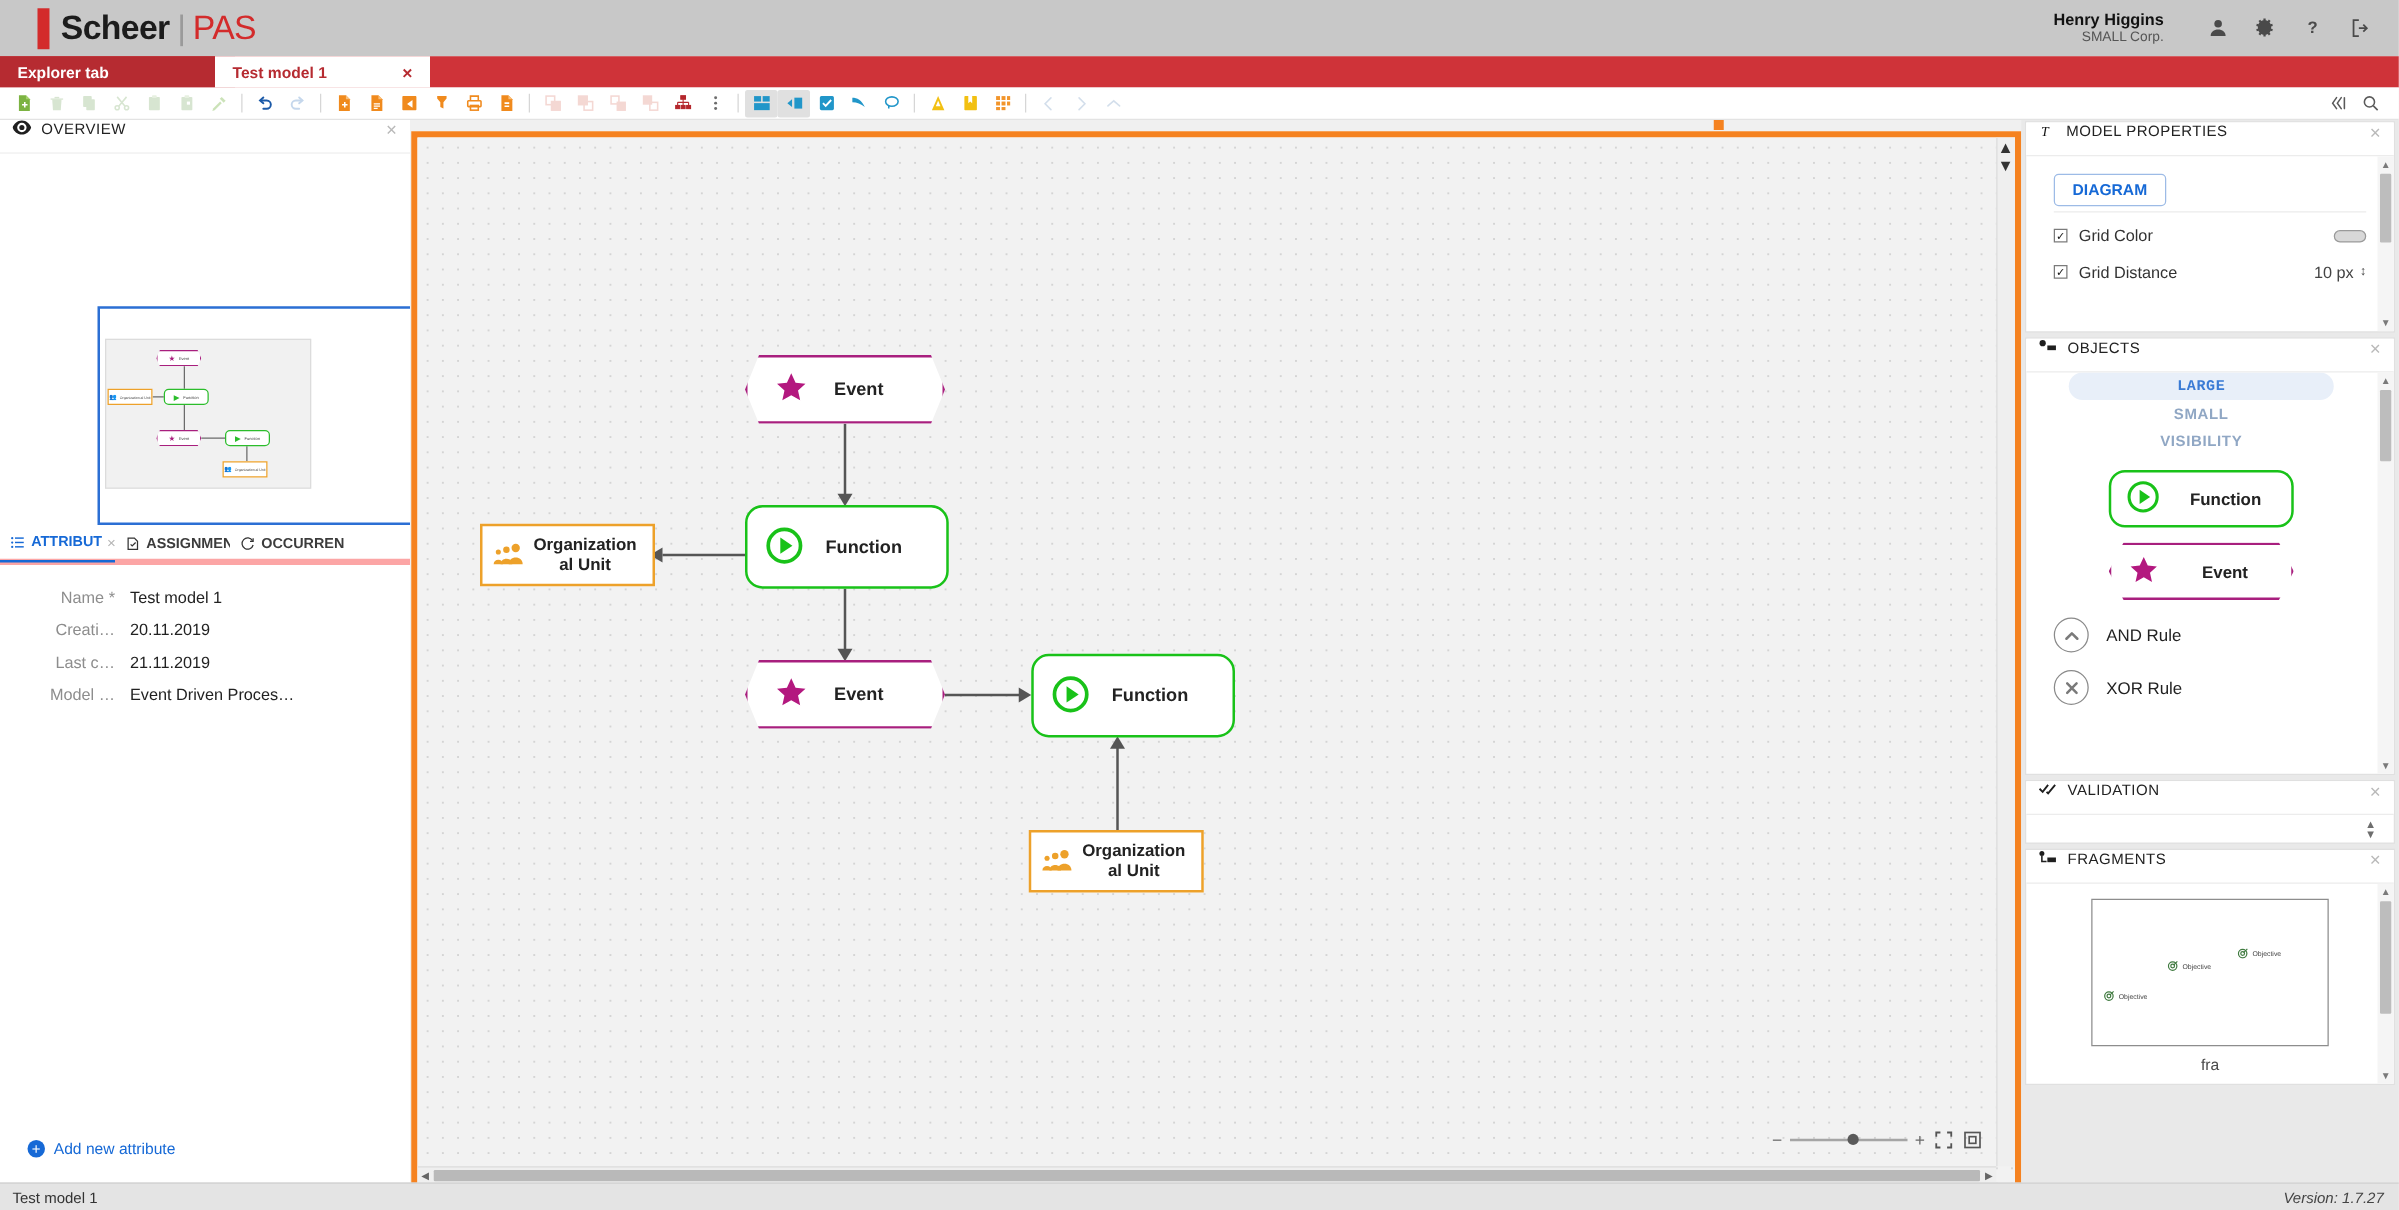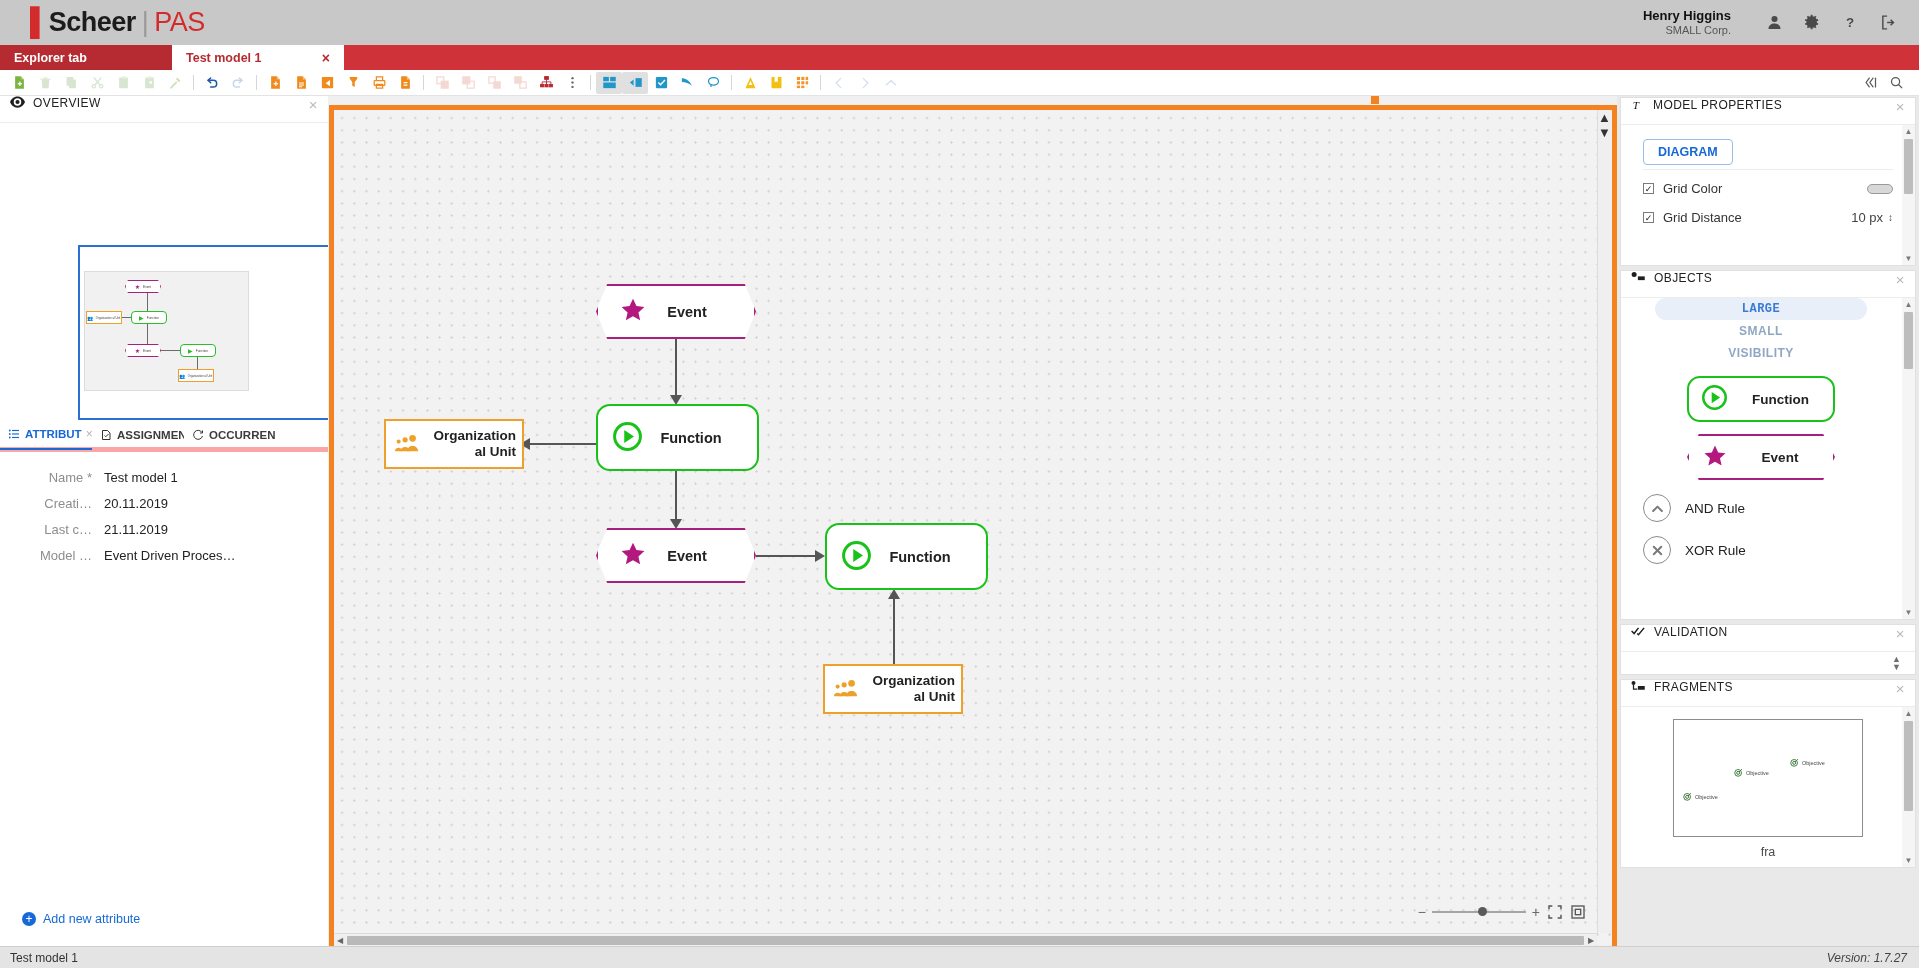--- a/index.html
+++ b/index.html
@@ -126,21 +126,21 @@
     display:flex; align-items:center;
   }
   .fn .pl{ margin-left:14px; }
   .fn .lbl{ flex:1; text-align:center; font-weight:bold; font-size:14.5px; color:#222; margin-right:18px;}
 
   .ou{
     position:absolute; background:#fff; border:2px solid #eda12a;
     display:flex; align-items:center;
   }
   .ou .oi{ margin-left:8px; }
-  .ou .lbl{ flex:1; text-align:right; font-weight:bold; font-size:13.5px; color:#222; line-height:1.15; margin-right:6px;}
+  .ou .lbl{ flex:1; text-align:center; font-weight:bold; font-size:13.5px; color:#222; line-height:1.15; margin-right:6px;}
 
   .arrow-v, .arrow-h{ position:absolute; background:#555; }
   .arrowhead{ position:absolute; width:0;height:0; }
 
   .zoombar{
     position:absolute; right:26px; bottom:27px; display:flex; align-items:center; gap:6px;
     font-size:14px; color:#6a6a6a;
   }
   .zslider{ position:relative; width:94px; height:14px; display:flex; align-items:center;}
   .ztrack{ width:100%; height:2px; background:#a5a5a5;}

